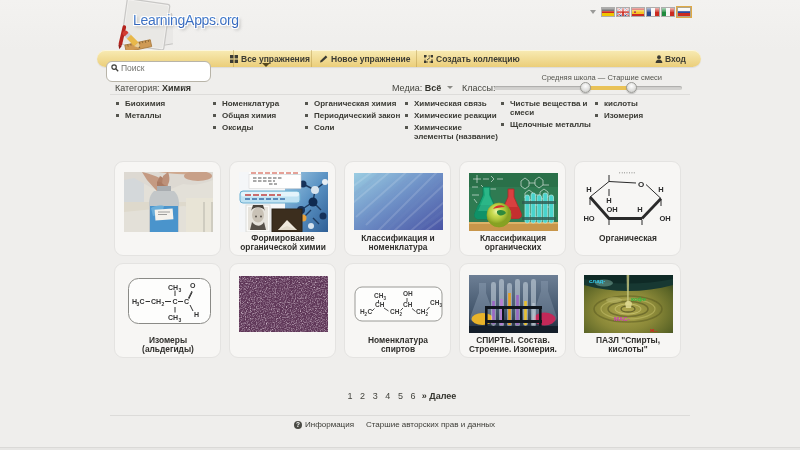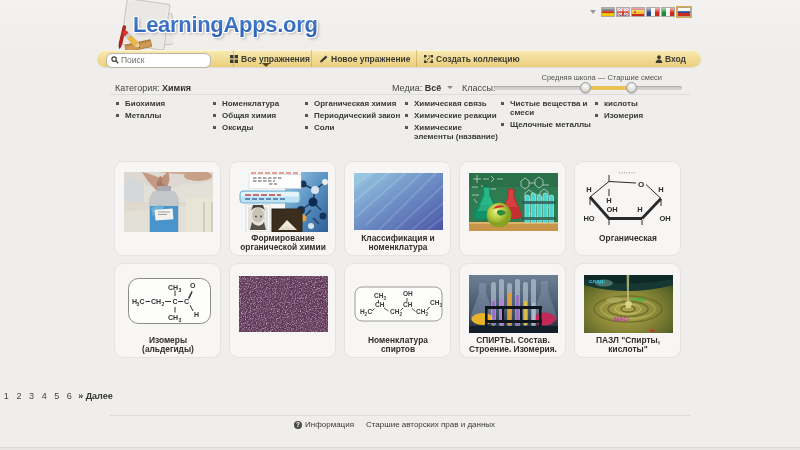--- a/index.html
+++ b/index.html
@@ -1,53 +1,53 @@
 <!DOCTYPE html>
 <html><head><meta charset="utf-8">
 <style>
 *{margin:0;padding:0;box-sizing:border-box}
 html,body{width:800px;height:450px;overflow:hidden}
 body{font-family:"Liberation Sans",sans-serif;background:#efeeec;position:relative}
 .abs{position:absolute}
 
 #hdrgrad{left:0;top:0;width:800px;height:50px;background:linear-gradient(#f3f2f0,#efeeec)}
-#logotext1,#logotext2{left:133px;top:12px;font-size:22px;font-weight:bold;letter-spacing:-0.3px;white-space:nowrap}
+#logotext1,#logotext2{left:133px;top:12px;font-size:14px;font-weight:normal;letter-spacing:-0.3px;white-space:nowrap}
 #logotext1{color:#fff;text-shadow:0 0 1px #fff,0 0 2px #fff,1px 1px 0 #fff,-1px -1px 0 #fff,1px -1px 0 #fff,-1px 1px 0 #fff,2px 2px 3px rgba(120,120,120,.55)}
 #logotext2{background:linear-gradient(#4a86d4,#2c5cb4);-webkit-background-clip:text;background-clip:text;color:transparent}
 
 .flag{position:absolute;top:8px;width:12px;height:8px;box-shadow:0 0 0 1px rgba(90,90,90,.45);overflow:hidden}
 .flag i{position:absolute;left:0;top:0;width:12px;height:4px;background:linear-gradient(rgba(255,255,255,.65),rgba(255,255,255,.12))}
 #flagsel{left:675.5px;top:6px;width:16px;height:12px;border:1px solid #dfa945;background:#f6e3b3}
 #flagarrow{left:590px;top:10px;width:0;height:0;border-left:3.5px solid transparent;border-right:3.5px solid transparent;border-top:4px solid #9a9a98}
 
 #toolbar{left:97px;top:50px;width:604px;height:17px;border-radius:8.5px;background:linear-gradient(#f8ebb4,#eBCE7A);box-shadow:inset 0 1px 0 rgba(255,255,255,.55),0 1px 1px rgba(0,0,0,.08)}
 #toolbar .sep{position:absolute;top:0;width:1px;height:17px;background:rgba(160,130,50,.35)}
 .tbtxt{position:absolute;top:4px;font-size:8.5px;font-weight:bold;color:#3b3b33;white-space:nowrap}
-#search{position:absolute;left:9px;top:3px;width:105px;height:15px;border-radius:6px;background:#fff;border:1px solid #b8b4a8}
+#search{position:absolute;left:9px;top:11px;width:105px;height:21px;border-radius:6px;background:#fff;border:1px solid #b8b4a8}
 #search span{position:absolute;left:14px;top:1px;font-size:8.5px;color:#73736e}
 #activetri{position:absolute;left:165px;top:13px;width:0;height:0;border-left:4.5px solid transparent;border-right:4.5px solid transparent;border-top:4px solid #55481e}
 
 .flt{position:absolute;font-size:9px;color:#45453f;white-space:nowrap}
 .flt b{color:#33332d}
 .dArr{position:absolute;width:0;height:0;border-left:3px solid transparent;border-right:3px solid transparent;border-top:3.5px solid #8a8a85}
 #slider{left:494px;top:86px;width:188px;height:4px;border-radius:2px;background:#d2d1cf;box-shadow:inset 0 1px 1px rgba(0,0,0,.18)}
 #sliderfill{left:586px;top:86px;width:46px;height:4px;background:#e9c257}
 .knob{position:absolute;top:82px;width:11px;height:11px;border-radius:50%;background:radial-gradient(circle at 50% 35%,#fdfdfd,#d8d8d6 70%,#c2c2c0);border:1px solid #9a9a96;box-shadow:0 1px 1px rgba(0,0,0,.2)}
 #rangelbl{left:402px;top:73px;width:260px;text-align:right;font-size:7.5px;color:#55554f}
 #seprow{left:110px;top:94px;width:580px;height:1px;background:#dddcda}
 
 .cat{position:absolute;font-size:8px;font-weight:bold;color:#3a3a34;line-height:9px}
 .cat div{position:relative;padding-left:9px;margin-bottom:3px}
 .cat div::before{content:"";position:absolute;left:0;top:2.5px;width:3px;height:3px;background:#55554f}
 
 .card{position:absolute;width:107px;height:95px;background:#f7f6f4;border:1px solid #e4e3e1;border-radius:9px}
 .thumb{position:absolute;left:8.5px;top:10px;width:89px;height:60px;overflow:hidden}
 .cap{position:absolute;left:2px;top:71.5px;width:102px;text-align:center;font-size:8.4px;font-weight:bold;color:#302f2c;line-height:9.8px}
 
-#pager{left:0;top:391px;width:800px;font-size:9px;color:#45453f}
+#pager{left:0;top:391px;width:800px;text-align:center;font-size:9px;color:#45453f}
 #pager a{margin:0 3.8px;text-decoration:none;color:#45453f}
 #pager b{color:#33332d}
 #sepfoot{left:110px;top:415px;width:580px;height:1px;background:#dcdbd9}
 .ftxt{position:absolute;top:420px;font-size:8px;font-weight:normal;color:#3b3b35;white-space:nowrap}
 #qicon{left:294px;top:420.5px;width:8px;height:8px;border-radius:50%;background:#4a4a44;color:#fff;font-size:6.5px;font-weight:bold;text-align:center;line-height:8.5px}
 #btmstrip{left:0;top:447px;width:800px;height:3px;background:#e7e6e4;border-top:1px solid #dad9d7}
 svg{display:block}
 #toolbar svg{display:inline}
 </style></head>
 <body>
@@ -338,20 +338,21 @@
       <rect x="56" y="22" width="4.5" height="28" rx="2" fill="#49d4cc" stroke="#b8e8e4" stroke-width="0.7"></rect>
       <rect x="62" y="20" width="4.5" height="30" rx="2" fill="#49d4cc" stroke="#b8e8e4" stroke-width="0.7"></rect>
       <rect x="68" y="22" width="4.5" height="28" rx="2" fill="#49d4cc" stroke="#b8e8e4" stroke-width="0.7"></rect>
       <rect x="74" y="20" width="4.5" height="30" rx="2" fill="#49d4cc" stroke="#b8e8e4" stroke-width="0.7"></rect>
       <rect x="80" y="22" width="4.5" height="28" rx="2" fill="#49d4cc" stroke="#b8e8e4" stroke-width="0.7"></rect>
       <rect x="53" y="28" width="34" height="3" fill="#2e5a50" opacity="0.8"></rect>
       <rect x="53" y="44" width="34" height="3" fill="#2e5a50" opacity="0.8"></rect>
     </g>
   </svg>
     </div>
+  <div class="cap">Классификация<br>органических</div>
 </div>
 <div class="card" style="left:574px;top:161px">
   <div class="thumb" id="t15">
       <svg width="89" height="60" viewBox="0 0 89 60">
     <rect width="89" height="60" fill="#f7f6f4"></rect>
     <text x="35" y="3.5" font-size="6" fill="#9a9a96" font-weight="bold" letter-spacing="1">'''''''</text>
     <g stroke="#2a2a2a" stroke-width="1" fill="none">
       <path d="M25 9.5L52 11M62 12.5L77 26.5"></path>
       <path d="M6 25L25 9.5"></path>
       <path d="M6 25l19 21.5h33" stroke-width="2.8"></path>

